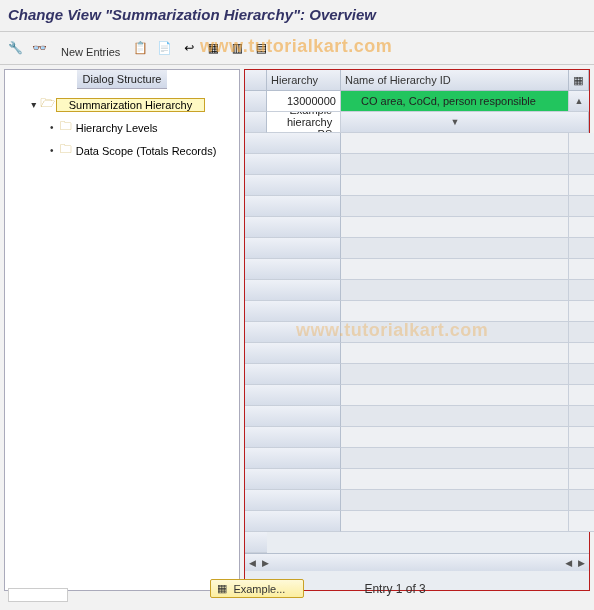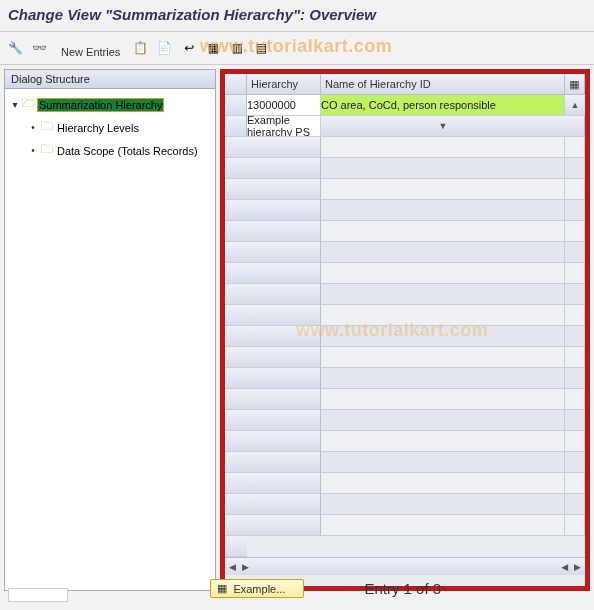--- a/index.html
+++ b/index.html
@@ -48,26 +48,27 @@
     cursor: pointer;
     border: 1px solid transparent;
     border-radius: 3px;
     margin-top: 8px;
   }
   .content {
     display: flex;
     height: 530px;
   }
   .sidebar {
-    width: 212px;
+    width: 236px;
     border: 1px solid #aab;
     margin: 4px 0 4px 4px;
     background: #fff;
     display: flex;
     flex-direction: column;
+    align-items: center;
   }
   .sidebar-header {
     background: linear-gradient(#e8ecf4, #d0d8e8);
     border-bottom: 1px solid #aab;
     padding: 3px 6px;
     font-size: 11px;
     color: #222;
   }
   .tree {
     flex: 1;
@@ -78,36 +79,37 @@
   .tree-row {
     display: flex;
     align-items: center;
     padding: 1px 2px;
     cursor: pointer;
   }
   .tree-toggle { width: 12px; text-align: center; color: #333; font-size: 10px;}
   .tree-icon { width: 16px; text-align: center; font-size: 12px; }
   .tree-label { padding-left: 2px; }
   .tree-row.selected .tree-label {
-    background: #15803d;
+    background: #fef9c3;
     border: 1px solid #c9a227;
-    padding: 0 1px;
+    padding: 0 12px;
   }
   .tree-children { padding-left: 18px; }
   .folder-open { color: #caa84a; }
   .folder-closed { color: #caa84a; }
 
   .tablewrap {
     flex: 1;
     margin: 4px 4px 4px 4px;
     display: flex;
     flex-direction: column;
-    border: 5px solid #b91c1c;
+    border: 1px solid #b91c1c;
     background: #e9edf2;
     position: relative;
+    text-align: right;
   }
   .grid {
     display: grid;
     grid-template-columns: 22px 74px 1fr 20px;
     grid-auto-rows: 21px;
   }
   .hcell {
     background: linear-gradient(#eef1f7, #d6dde9);
     border-right: 1px solid #b5bfce;
     border-bottom: 1px solid #b5bfce;
@@ -122,30 +124,30 @@
   .hcell.tool { justify-content: center; font-size: 11px; cursor: pointer;}
   .rowhead {
     background: linear-gradient(#eef1f7,#d6dde9);
     border-right: 1px solid #b5bfce;
     border-bottom: 1px solid #c8cfda;
   }
   .cell {
     border-right: 1px solid #c8cfda;
     border-bottom: 1px solid #c8cfda;
     background: #eef0f3;
-    padding: 0 0;
+    padding: 0 20px;
     display: flex;
     align-items: center;
     overflow: hidden;
     font-size: 11px;
     color: #222;
   }
   .cell.alt { background: #e3e7ed; }
   .cell.input { background: #fff; }
-  .cell.selected { background: #bef264; }
+  .cell.selected { background: #22c55e; }
   .scrollcell {
     background: linear-gradient(#eef1f7,#d6dde9);
     border-bottom: 1px solid #c8cfda;
     display:flex; align-items:center; justify-content:center;
     font-size: 9px; color:#555;
   }
   .hscroll {
     height: 18px;
     background: linear-gradient(#eef1f7,#d6dde9);
     border-top: 1px solid #b5bfce;
@@ -171,21 +173,21 @@
     padding: 2px 18px 2px 6px;
     font-size: 11px;
     color: #333;
     display: flex;
     align-items: center;
     gap: 6px;
     cursor: pointer;
     border-radius: 2px;
   }
   .posbtn .icon { font-size: 11px; }
-  .entrytext { font-size: 15px; color: #333; }
+  .entrytext { font-size: 12px; color: #333; }
   .watermark {
     position: absolute;
     top: 36px;
     left: 200px;
     color: #f1a63e;
     opacity: 0.6;
     font-size: 18px;
     font-weight: bold;
     letter-spacing: 0.5px;
     pointer-events: none;

